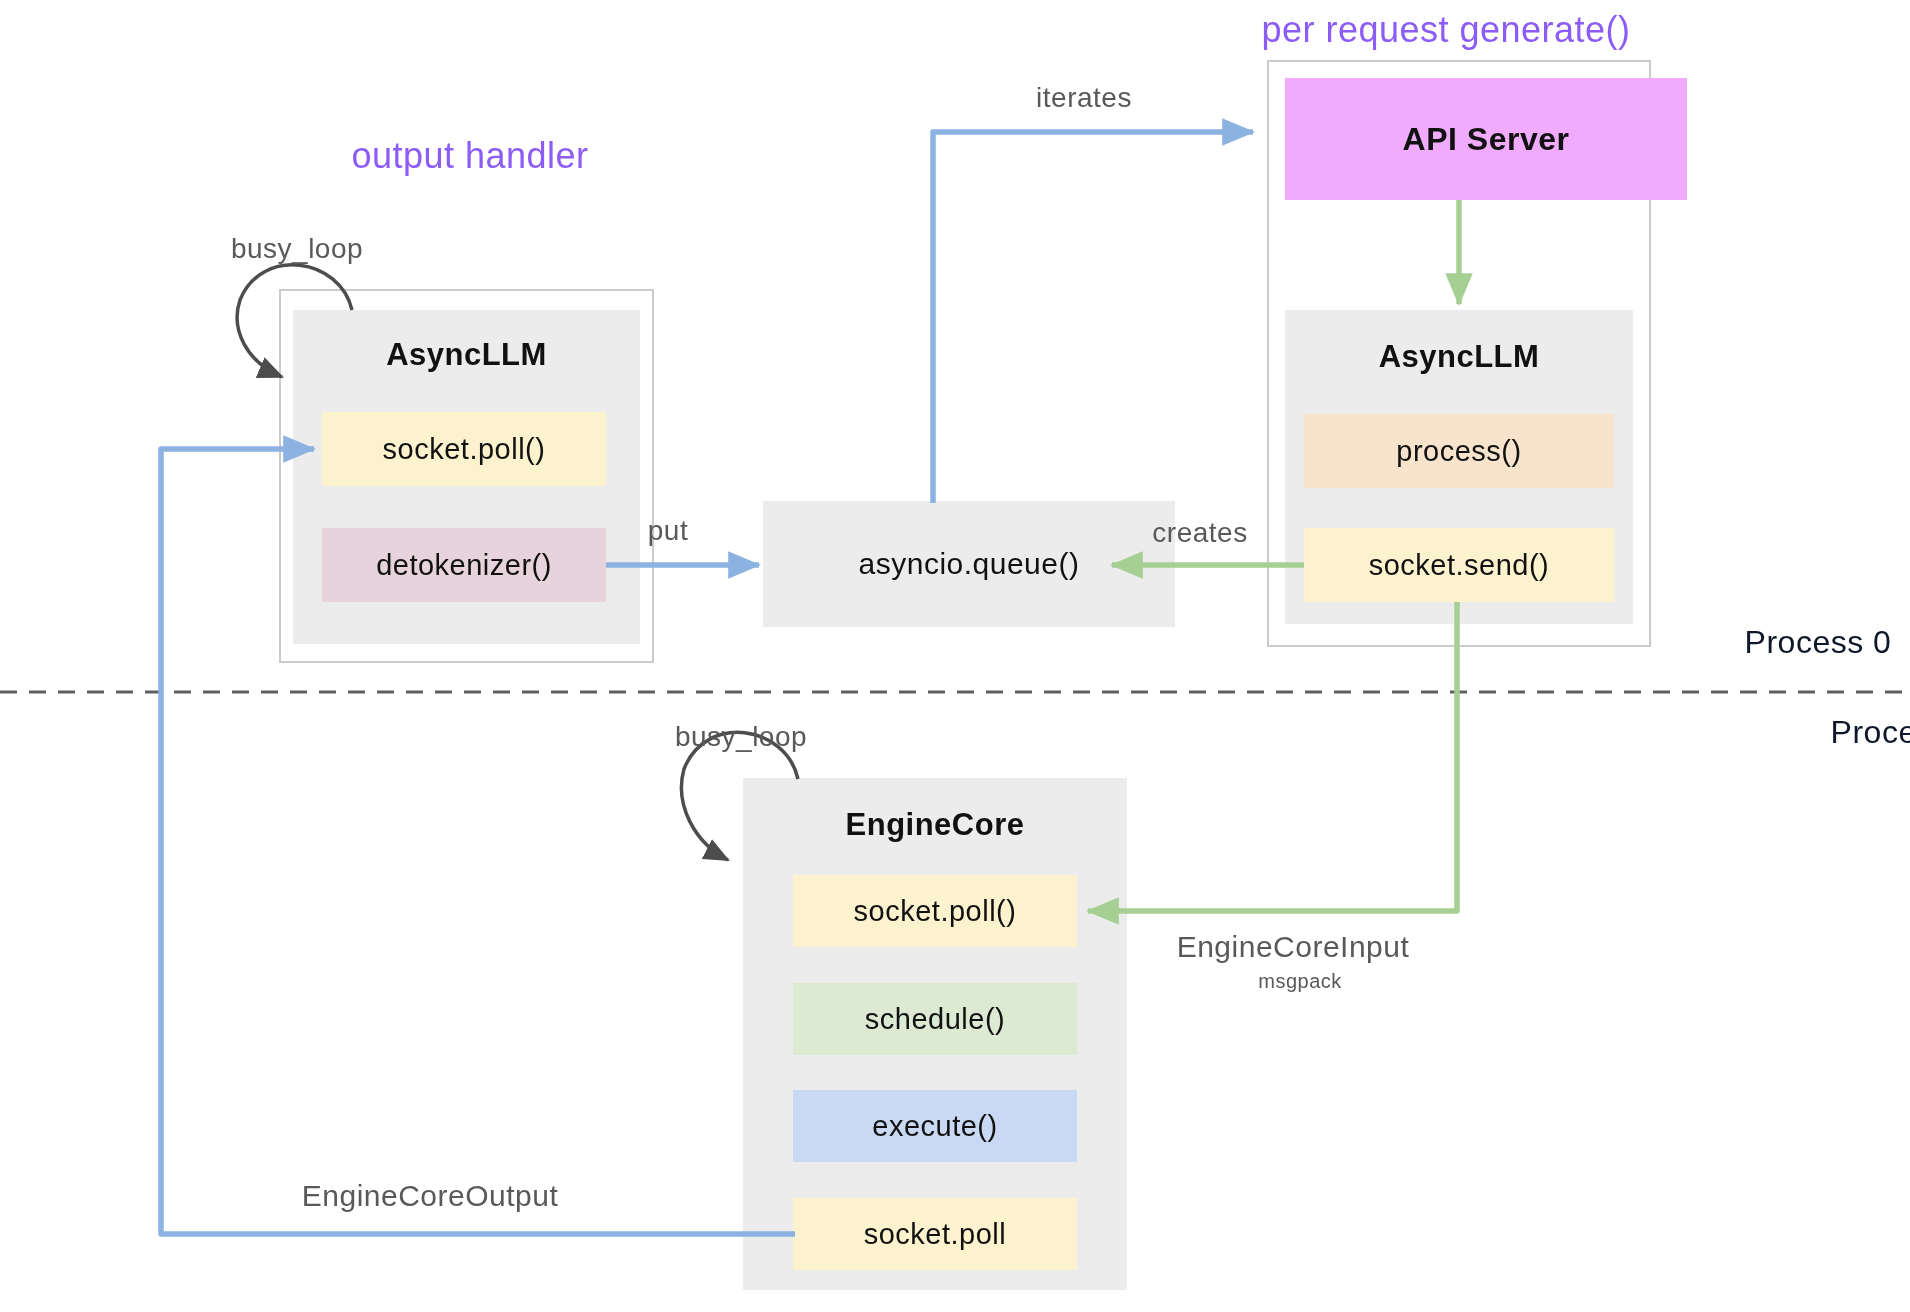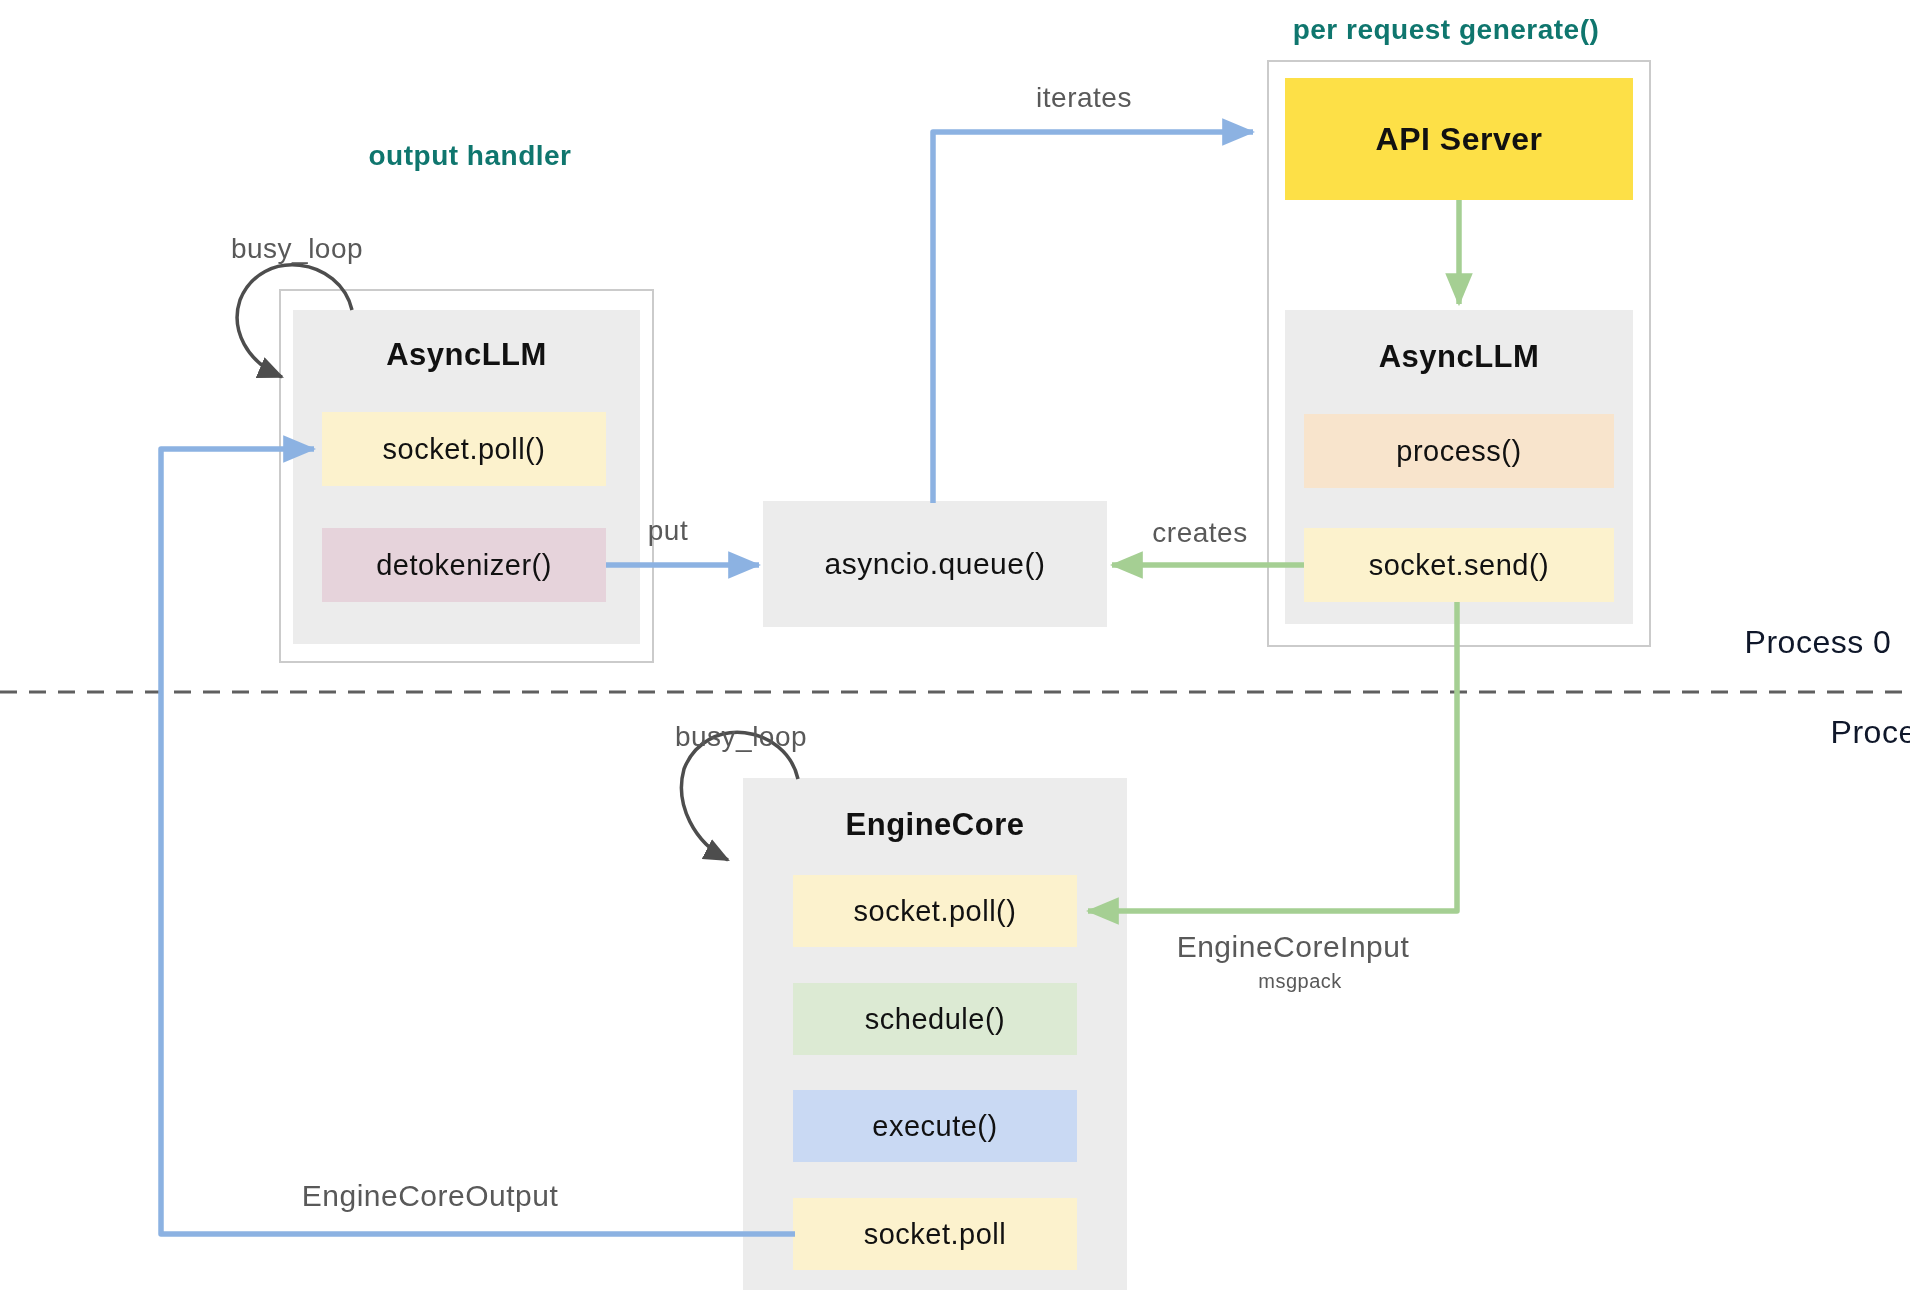--- a/index.html
+++ b/index.html
@@ -4,21 +4,21 @@
 <style>
   html,body{margin:0;padding:0;background:#ffffff;}
   #canvas{
     position:relative;width:1910px;height:1312px;background:#ffffff;overflow:hidden;
     font-family:"Liberation Sans","DejaVu Sans",sans-serif;
   }
   .abs{position:absolute;}
   .ctr{transform:translate(-50%,-50%);white-space:nowrap;}
   .lbl{color:#595959;font-size:28px;letter-spacing:.5px;}
   .biglbl{color:#595959;font-size:30px;letter-spacing:.5px;text-align:center;}
-  .title{color:#0f766e;font-size:28px;font-weight:bold;letter-spacing:.5px;}
+  .title{color:#8b5cf6;font-size:36px;font-weight:normal;letter-spacing:.5px;}
   .proc{color:#0f172a;font-size:32px;letter-spacing:.5px;}
   .outerbox{background:#ffffff;border:2px solid #cbcbcb;box-sizing:border-box;}
   .graybox{box-sizing:border-box;}
   .boxtitle{font-size:31px;font-weight:bold;color:#111111;text-align:center;letter-spacing:.5px;}
   .method{
     display:flex;align-items:center;justify-content:center;
     font-size:29px;color:#111111;letter-spacing:.5px;box-sizing:border-box;
   }
   .flexc{display:flex;align-items:center;justify-content:center;}
   .italic{font-size:20px;}
@@ -26,28 +26,28 @@
 </style>
 </head>
 <body>
 
 <div id="canvas">
 
   <div class="abs outerbox" style="left:279px;top:289px;width:375px;height:374px;"></div>
   <div class="abs graybox" style="left: 293px; top: 310px; width: 347px; height: 334px; background-color: rgb(236, 236, 236);"></div>
 
   <div class="abs outerbox" style="left:1267px;top:60px;width:384px;height:587px;"></div>
-  <div class="abs graybox flexc" style="left: 1285px; top: 78px; width: 348px; height: 122px; background-color: #fde047;">
+  <div class="abs graybox flexc" style="left: 1285px; top: 78px; width: 402px; height: 122px; background-color: #f0abfc;">
     <span class="boxtitle" style="font-size:32px;">API Server</span>
   </div>
   <div class="abs graybox" style="left: 1285px; top: 310px; width: 348px; height: 314px; background-color: rgb(236, 236, 236);"></div>
 
   <div class="abs graybox" style="left: 743px; top: 778px; width: 384px; height: 512px; background-color: rgb(236, 236, 236);"></div>
 
-  <div class="abs graybox flexc" style="left: 763px; top: 501px; width: 344px; height: 126px; background-color: rgb(236, 236, 236);">
+  <div class="abs graybox flexc" style="left: 763px; top: 501px; width: 412px; height: 126px; background-color: rgb(236, 236, 236);">
     <span class="method" style="font-size:30px;">asyncio.queue()</span>
   </div>
 
   <div class="abs boxtitle" style="left:293px;top:337px;width:347px;">AsyncLLM</div>
   <div class="abs boxtitle" style="left:1285px;top:339px;width:348px;">AsyncLLM</div>
   <div class="abs boxtitle" style="left:743px;top:807px;width:384px;">EngineCore</div>
 
   <div class="abs method" style="left: 322px; top: 412px; width: 284px; height: 74px; background-color: rgb(252, 242, 205);">socket.poll()</div>
   <div class="abs method" style="left: 1304px; top: 414px; width: 310px; height: 74px; background-color: rgb(248, 228, 204);">process()</div>
 

